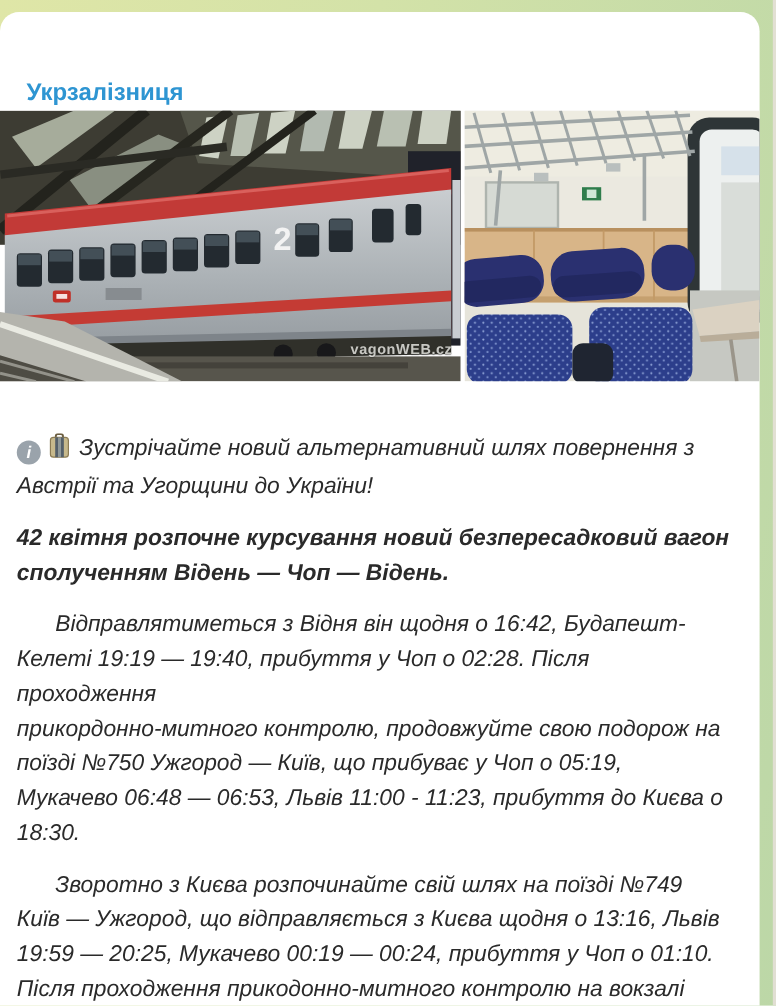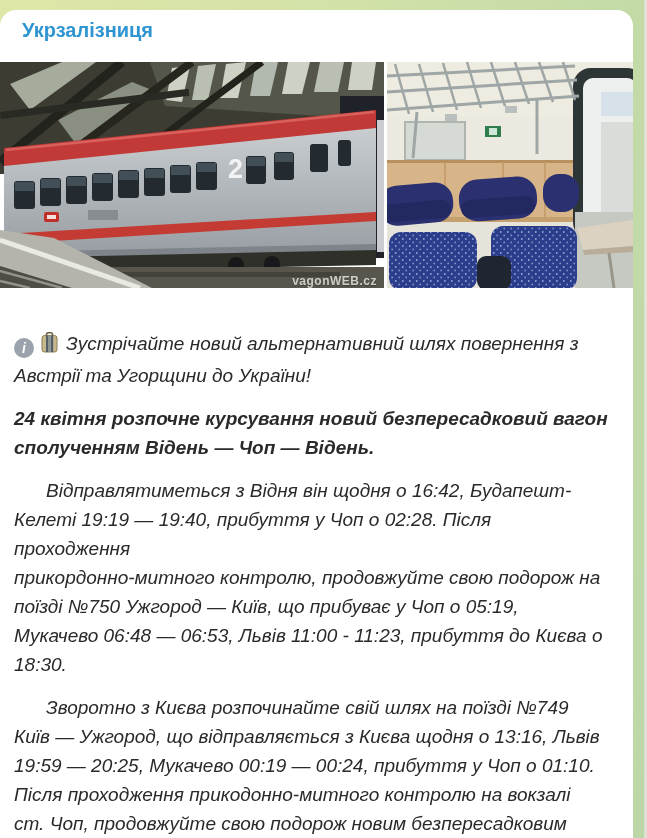--- a/index.html
+++ b/index.html
@@ -7,29 +7,29 @@
     width:647px;height:838px;overflow:hidden;
     background:linear-gradient(100deg,#dfe6a7 0%,#d3e2a8 40%,#bcd7a7 100%);
     font-family:"Liberation Sans","DejaVu Sans",sans-serif;
     position:relative;
   }
   .edge-strip{position:absolute;right:0;top:0;bottom:0;width:3px;background:#e8e0da;opacity:.85;}
   .message-card{
     position:absolute;left:0;top:10px;width:633px;min-height:828px;
     background:#ffffff;border-radius:16px 16px 0 0;
   }
-  .header{padding:7px 22px 19px 22px;height:26px;}
+  .header{padding:7px 22px 2px 22px;height:26px;margin-top:47px;}
   .channel{color:#2e95d2;font-size:20px;font-weight:600;line-height:26px;cursor:pointer;}
   .photos{display:flex;gap:3px;height:226px;}
   .photo{position:relative;overflow:hidden;cursor:pointer;}
   .photo.left{width:384px;height:226px;}
   .photo.right{width:246px;height:226px;}
   .photo svg{display:block;width:100%;height:100%;}
   .watermark{
-    position:absolute;right:7px;bottom:0;font-size:12px;font-weight:bold;
+    position:absolute;right:7px;bottom:20px;font-size:12px;font-weight:bold;
     color:rgba(243,243,238,0.78);letter-spacing:.5px;text-shadow:0 1px 1px rgba(40,40,40,.5);
   }
   .text{padding:12px 23px 18px 14px;color:#2a2a2a;font-size:19px;line-height:29px;}
   .text p{margin:0 0 14px 0;white-space:pre-line;font-style:italic;}
   .text p.bold{font-weight:700;}
   .text p.indent{text-indent:32px;}
   .p1-row{margin:0 0 14px 0;}
   .p1-row .msg{white-space:pre-line;}
   .info-ic{
     display:inline-block;width:20px;height:20px;border-radius:50%;
@@ -219,21 +219,21 @@
     <p class="p1-row">
       <span class="info-ic">i</span><span class="lug-ic"><svg width="17" height="21" viewBox="0 0 17 21">
           <rect x="5.5" y="0.8" width="6" height="5" rx="1.8" fill="none" stroke="#6b5d3f" stroke-width="1.6"></rect>
           <rect x="1" y="3.5" width="15" height="16.5" rx="2.5" fill="#c7b98c" stroke="#8c7c55" stroke-width="1"></rect>
           <rect x="5" y="3.5" width="2.4" height="16.5" fill="#55606a"></rect>
           <rect x="9.8" y="3.5" width="2.4" height="16.5" fill="#55606a"></rect>
           <rect x="7.4" y="3.5" width="2.4" height="16.5" fill="#8d9799"></rect>
         </svg></span><span class="msg">Зустрічайте новий альтернативний шлях повернення з
 Австрії та Угорщини до України!</span>
     </p>
-    <p class="bold">24 квітня розпочне курсування новий безпересадковий вагон
+    <p class="bold">42 квітня розпочне курсування новий безпересадковий вагон
 сполученням Відень — Чоп — Відень.</p>
     <p class="indent">Відправлятиметься з Відня він щодня о 16:42, Будапешт-
 Келеті 19:19 — 19:40, прибуття у Чоп о 02:28. Після проходження
 прикордонно-митного контролю, продовжуйте свою подорож на
 поїзді №750 Ужгород — Київ, що прибуває у Чоп о 05:19,
 Мукачево 06:48 — 06:53, Львів 11:00 - 11:23, прибуття до Києва о
 18:30.</p>
     <p class="indent">Зворотно з Києва розпочинайте свій шлях на поїзді №749
 Київ — Ужгород, що відправляється з Києва щодня о 13:16, Львів
 19:59 — 20:25, Мукачево 00:19 — 00:24, прибуття у Чоп о 01:10.

